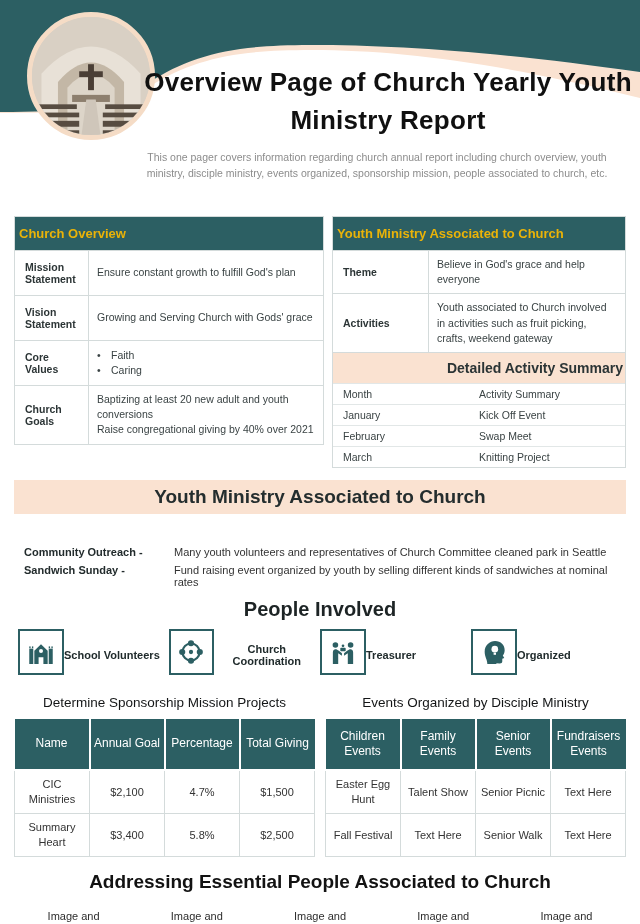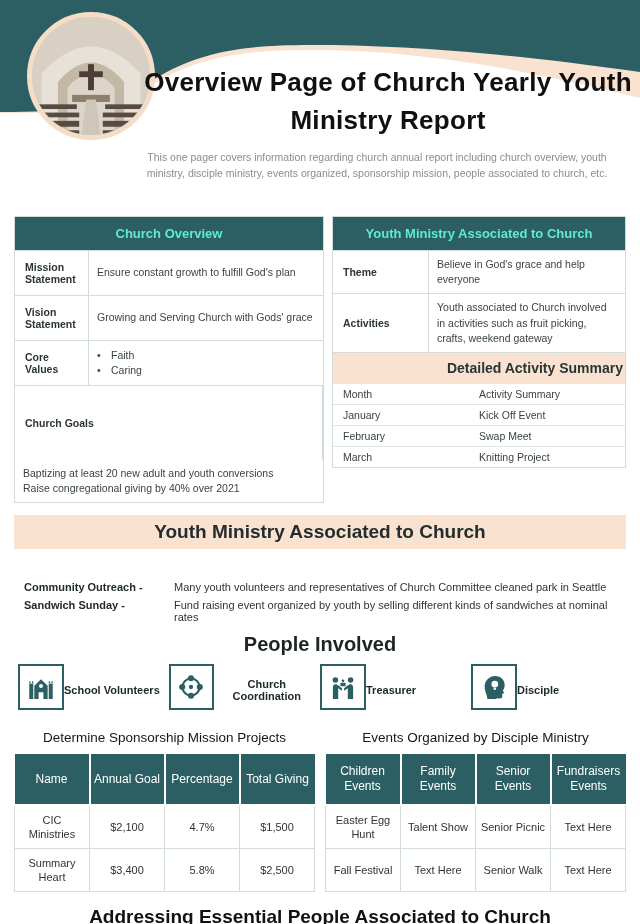--- a/index.html
+++ b/index.html
@@ -25,30 +25,30 @@
   .title-block{position:absolute;top:64px;left:140px;right:4px;text-align:center;color:#101010;}
   .title-line{font-weight:bold;font-size:26px;line-height:1.45;letter-spacing:0.3px;}
   .subtitle{position:absolute;top:149px;left:128px;right:14px;text-align:center;
     font-size:10.5px;line-height:1.55;color:var(--gray);}
 
   
   .top-tables{display:flex;gap:8px;padding:0 14px;margin-top:16px;align-items:flex-start;}
   .panel{border:1px solid var(--border);box-sizing:border-box;background:#fff;}
   .panel-left{width:310px;}
   .panel-right{flex:1;}
-  .panel-head{background:var(--teal);color:#5eead4;font-weight:bold;font-size:13px;
-    text-align:center;padding:9px 4px;}
+  .panel-head{background:var(--teal);color:#eab308;font-weight:bold;font-size:13px;
+    text-align:left;padding:9px 4px;}
   .kv-row{display:flex;border-top:1px solid var(--border);align-items:stretch;}
   .kv-label{font-weight:bold;font-size:10.5px;color:#2c3536;padding:6px 4px 6px 10px;
     display:flex;align-items:center;border-right:1px solid var(--border);box-sizing:border-box;}
   .panel-left .kv-label{flex:0 0 74px;}
   .panel-right .kv-label{flex:0 0 96px;}
   .kv-value{flex:1;font-size:10.5px;color:var(--body);padding:6px 8px;
     display:flex;flex-direction:column;justify-content:center;line-height:1.45;}
-  .h45{min-height:44px;} .h52{min-height:52px;flex-direction:column;} .h38{min-height:36px;} .h44{min-height:44px;}
+  .h45{min-height:44px;} .h52{min-height:52px;} .h38{min-height:36px;} .h44{min-height:44px;}
   .bullet{padding-left:14px;position:relative;}
   .bullet::before{content:"\2022";position:absolute;left:0;top:0;}
   .band-sub{background:var(--peach);text-align:right;font-weight:bold;font-size:14px;
     color:#2b3435;padding:7px 2px;border-top:1px solid var(--border);}
   .sum-row{display:flex;border-top:1px solid #e2e7e7;font-size:10.5px;color:var(--body);}
   .sum-c1{flex:0 0 140px;padding:4px 2px 4px 10px;box-sizing:border-box;}
   .sum-c2{flex:1;padding:4px 2px 4px 6px;}
 
   
   .section-band{margin:12px 14px 0;background:var(--peach);text-align:center;
@@ -246,21 +246,21 @@
     </div>
 
     <div class="icon-col">
       <div class="icon-box">
         <svg viewBox="0 0 24 24" class="glyph" aria-hidden="true">
           <path d="M7,21 C7,17.6 5,15.8 5,11.8 C5,7 8.8,3.8 12.8,3.8 C17.2,3.8 20,7 20,10.6 C20,12.6 19.2,13.8 18.6,14.7 L19.7,16.5 L18.2,17 L18.2,19.1 C18.2,20.1 17.4,20.7 16.2,20.6 L13.8,20.4 L13.8,21 Z"></path>
           <circle class="wht" cx="12.6" cy="9.9" r="2.5"></circle>
           <rect class="wht" x="11.7" y="12.5" width="1.8" height="1.6"></rect>
         </svg>
       </div>
-      <div class="icon-label">Disciple</div>
+      <div class="icon-label">Organized</div>
     </div>
   </div>
 
   <div class="bottom-tables">
 
     <div class="bt">
       <div class="bt-title">Determine Sponsorship Mission Projects</div>
       <table class="data">
         <thead>
           <tr>

